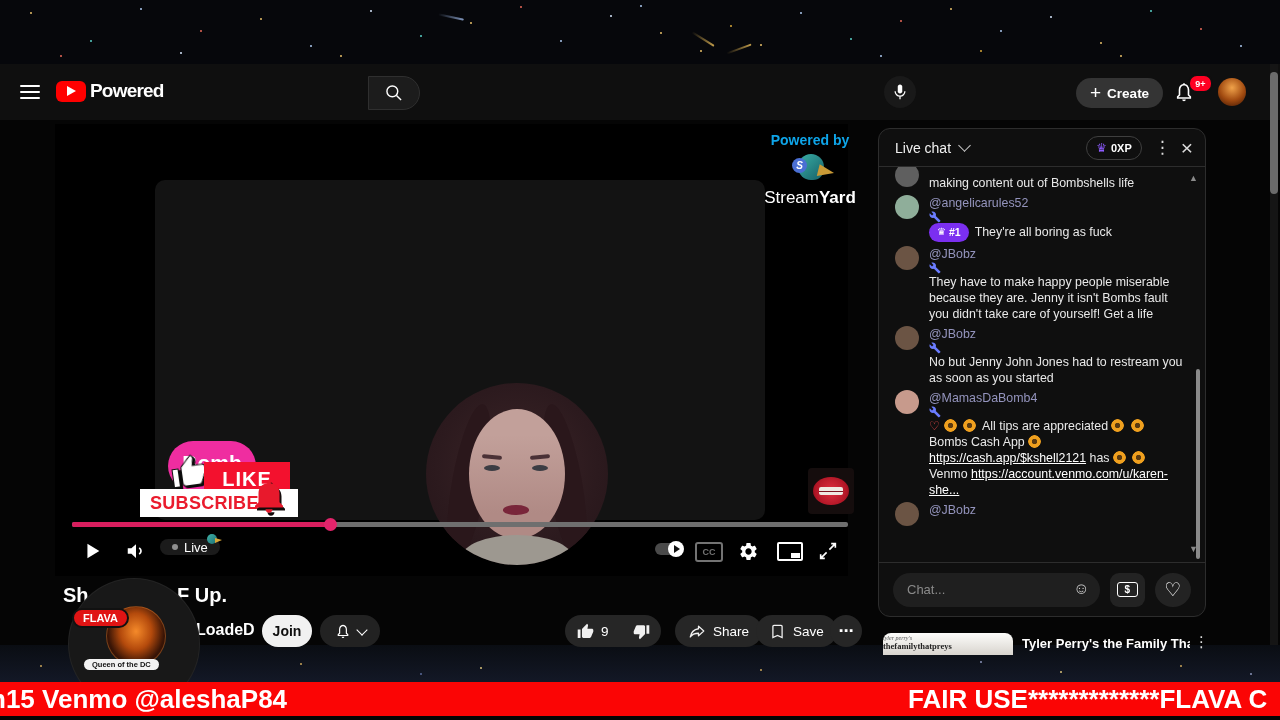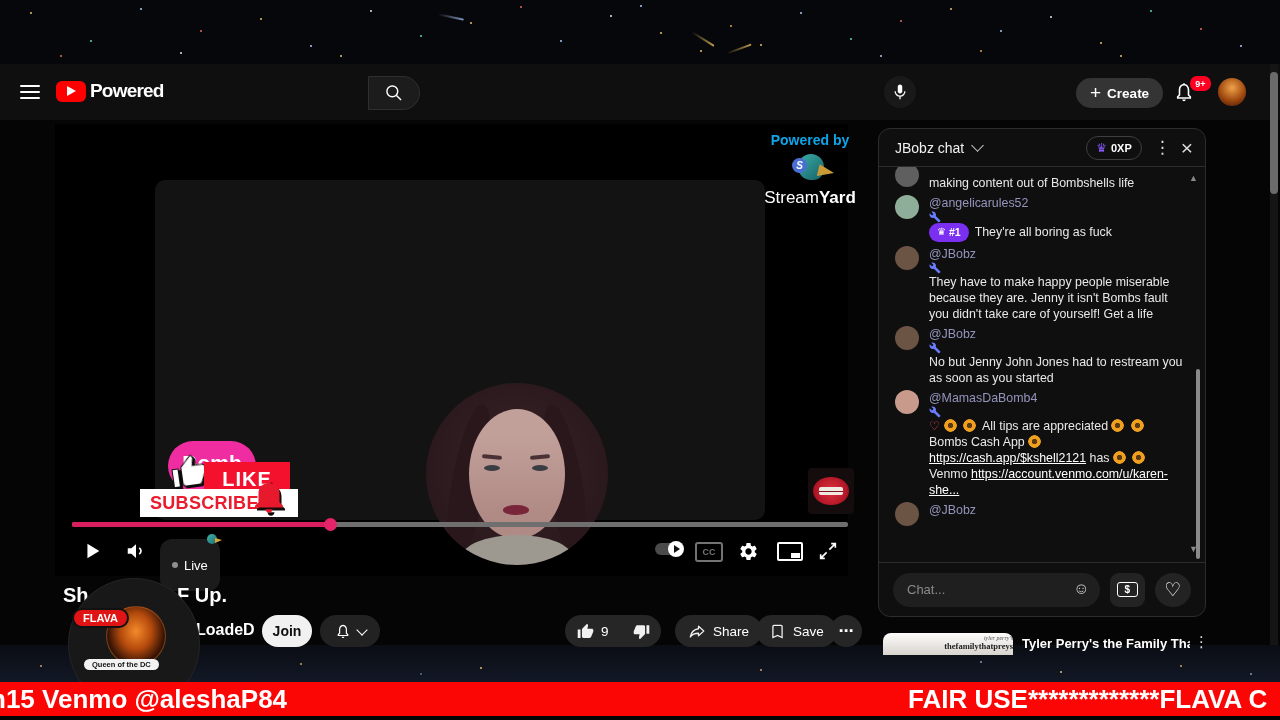--- a/index.html
+++ b/index.html
@@ -104,21 +104,21 @@
 
   
   #pb-track{left:17px;top:398px;width:776px;height:5px;background:#6f6f6f;border-radius:2px;}
   #pb-played{left:17px;top:398px;width:258px;height:5px;background:#d81e5e;border-radius:2px;}
   #pb-knob{left:269px;top:394px;width:13px;height:13px;border-radius:50%;background:#e3246b;}
 
   
   .ctrl{display:flex;align-items:center;justify-content:center;cursor:pointer;}
   #play-btn{left:22px;top:412px;width:30px;height:30px;}
   #vol-btn{left:66px;top:412px;width:30px;height:30px;}
-  #live-pill{left:105px;top:415px;height:28px;padding:12px 12px;border-radius:12px;background:#1b1b1b;
+  #live-pill{left:105px;top:415px;height:16px;padding:0 12px;border-radius:12px;background:#1b1b1b;
     display:flex;align-items:center;gap:6px;cursor:pointer;}
   #live-dot{width:6px;height:6px;border-radius:50%;background:#8f8f8f;}
   #live-label{font-size:13px;color:#fff;}
   #mini-duck{left:152px;top:408px;width:16px;height:14px;}
   .md-head{position:absolute;left:0;top:2px;width:10px;height:10px;border-radius:50%;
     background:linear-gradient(135deg,#3fb3a8,#1d6f74);}
   .md-beak{position:absolute;left:8px;top:6px;width:0;height:0;border-top:2px solid transparent;
     border-bottom:3px solid transparent;border-left:7px solid #d8a83a;}
   #autoplay{left:600px;top:419px;width:28px;height:12px;border-radius:7px;background:#4a4a4a;cursor:pointer;}
   #autoplay .knob{position:absolute;right:-1px;top:-2px;width:16px;height:16px;border-radius:50%;background:#fff;
@@ -205,21 +205,21 @@
   #emoji-icon{position:absolute;right:10px;top:7px;color:#cfcfcf;font-size:16px;cursor:pointer;}
   #superchat-btn{width:36px;height:34px;border-radius:9px;background:#232323;display:flex;align-items:center;
     justify-content:center;cursor:pointer;}
   #superchat-glyph{width:19px;height:13px;border:1.7px solid #fff;border-radius:3px;color:#fff;font-size:10px;
     font-weight:700;display:flex;align-items:center;justify-content:center;}
   #chat-heart-btn{width:36px;height:34px;border-radius:50%;background:#232323;color:#fff;font-size:19px;
     display:flex;align-items:center;justify-content:center;cursor:pointer;}
 
   
   #sugg-thumb{left:883px;top:633px;width:130px;height:22px;border-radius:8px 8px 0 0;overflow:hidden;
-    background:linear-gradient(#fdfdfb,#d8d4ce);text-align:right;z-index:3;cursor:pointer;}
+    background:linear-gradient(#fdfdfb,#d8d4ce);text-align:left;z-index:3;cursor:pointer;}
   #sugg-thumb .l1{font-size:6px;font-style:italic;color:#555;line-height:7px;padding-top:2px;font-family:"Liberation Serif","DejaVu Serif",serif;}
   #sugg-thumb .l2{font-size:8.5px;font-weight:700;color:#222;line-height:9px;font-family:"Liberation Serif","DejaVu Serif",serif;}
   #sugg-title{left:1022px;top:636px;width:168px;font-size:13px;font-weight:600;color:#fff;z-index:3;
     white-space:nowrap;overflow:hidden;cursor:pointer;}
   #sugg-menu{left:1194px;top:633px;color:#ddd;font-size:15px;z-index:3;cursor:pointer;}
 
   
   #city{left:0;top:645px;width:1280px;height:37px;background:linear-gradient(#0a0d13,#131826);z-index:1;overflow:hidden;}
   #city-dots{left:0;top:0;width:2px;height:2px;border-radius:50%;
     box-shadow:40px 20px #c9a45a,120px 26px #8a93b8,300px 18px #c9a45a,420px 28px #5a6a9a,
@@ -412,21 +412,21 @@
 </div>
 <div class="abs" id="more-btn">⋯</div>
 
 <div class="abs" id="big-circle"></div>
 <div class="abs" id="fire-avatar"></div>
 <div class="abs" id="flava-badge">FLAVA</div>
 <div class="abs" id="flava-sub">Queen of the DC</div>
 
 <div class="abs" id="chat">
   <div id="chat-header">
-    <span id="chat-title">JBobz chat</span>
+    <span id="chat-title">Live chat</span>
     <span id="chat-title-chev"></span>
     <div id="xp-pill">
       <span id="xp-crown">♛</span>
       <span id="xp-text">0XP</span>
     </div>
     <span id="chat-menu">⋮</span>
     <span id="chat-close">×</span>
   </div>
   <div id="chat-messages">
       <div class="crow clip">

